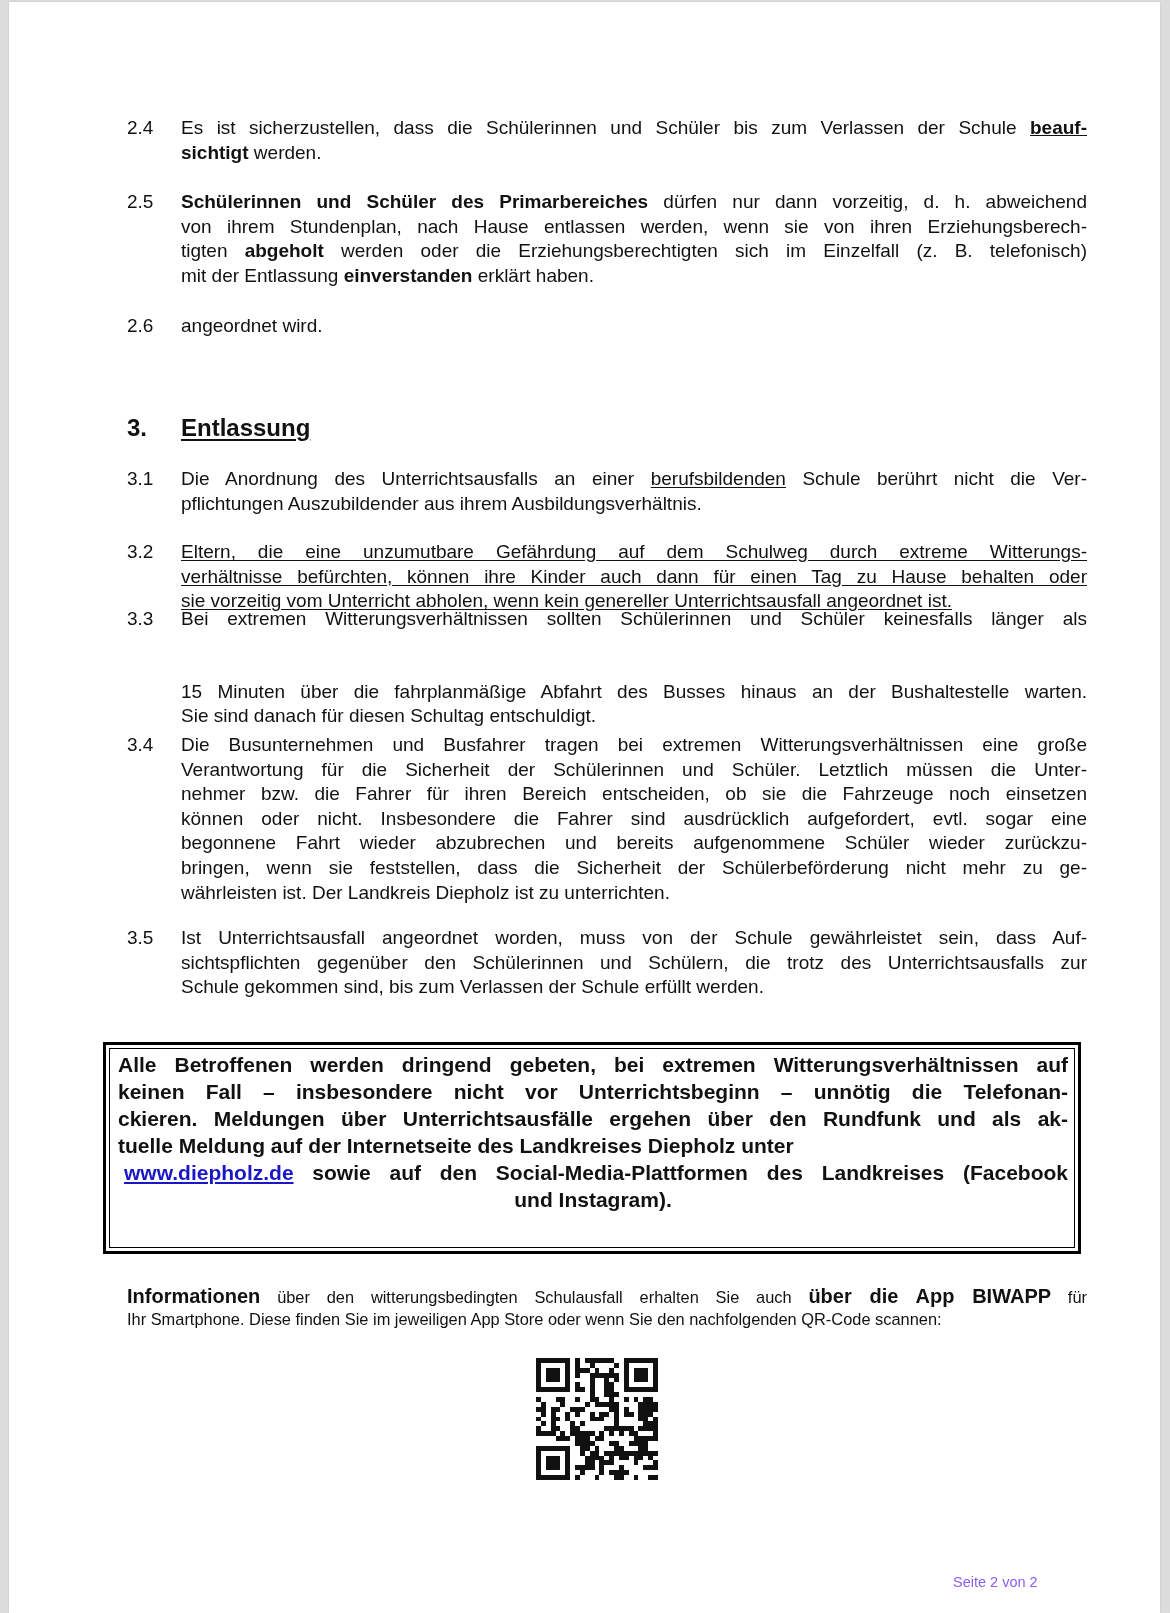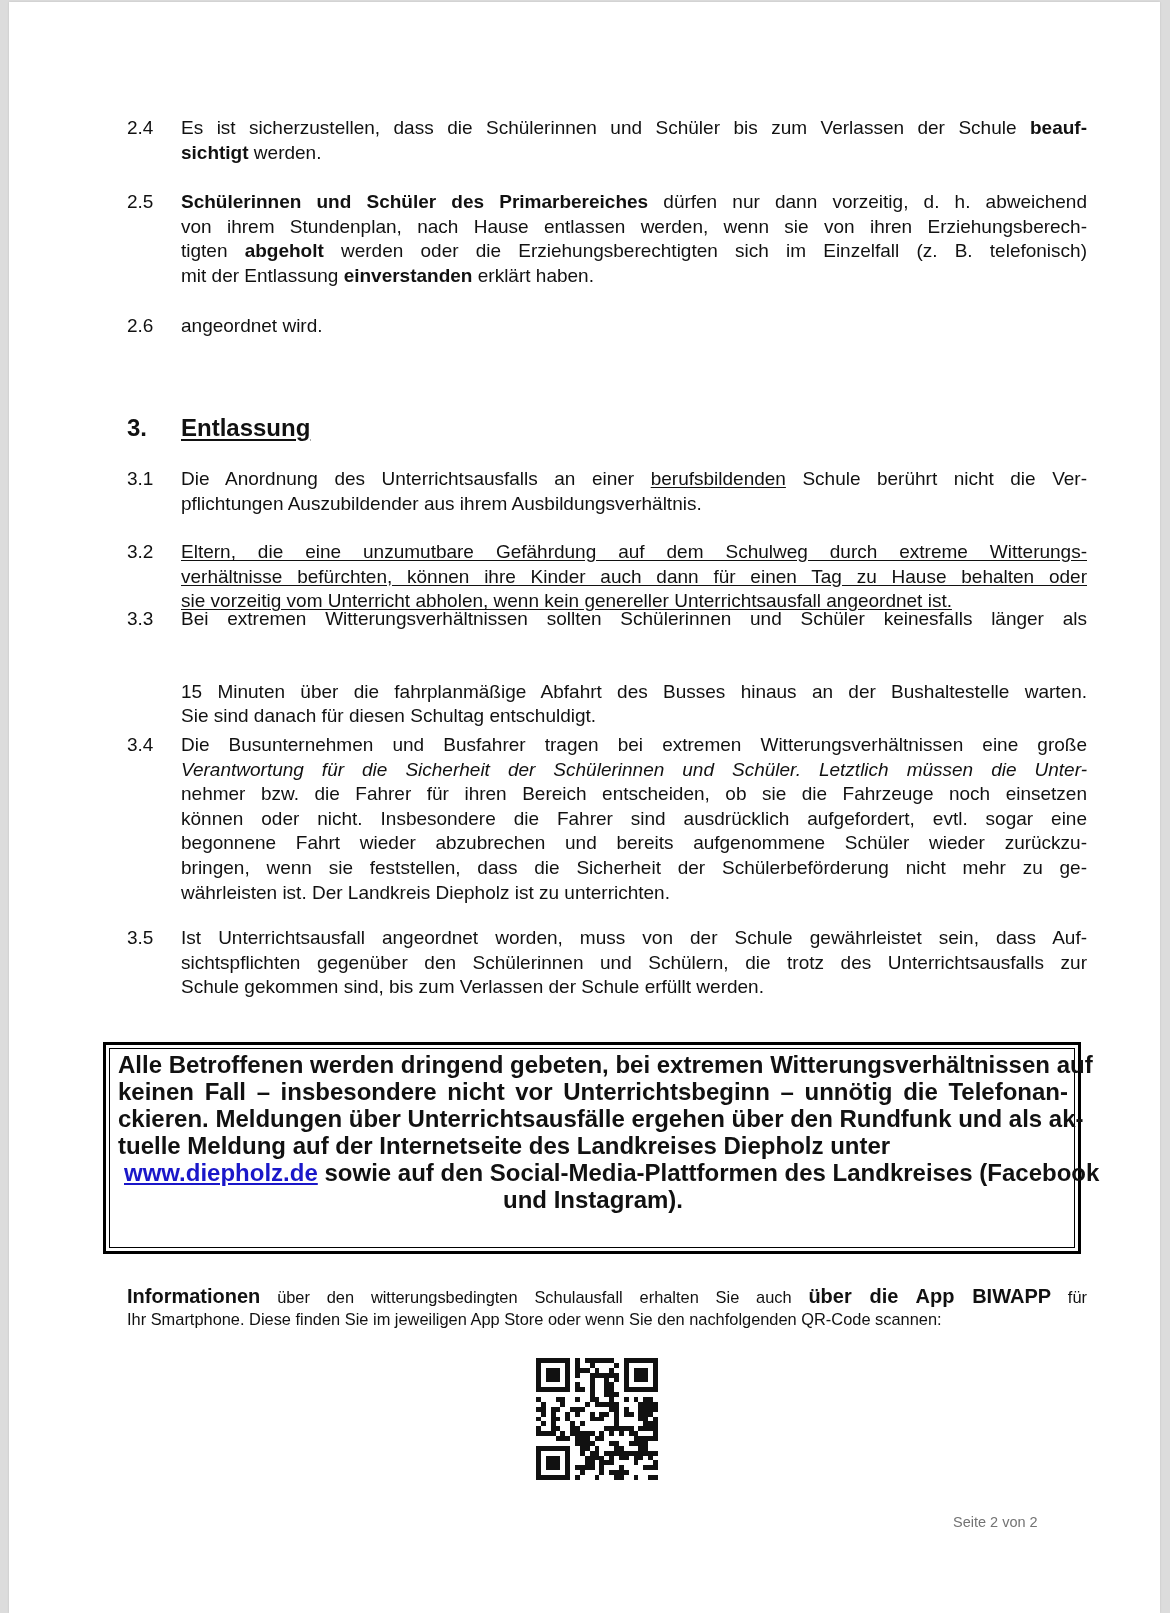--- a/index.html
+++ b/index.html
@@ -66,21 +66,21 @@
     width: 978px; height: 212px;
     border: 3px solid #000;
     box-sizing: border-box;
     padding: 3px;
   }
   .notice-inner {
     border: 1px solid #000;
     width: 100%; height: 100%;
     box-sizing: border-box;
     padding: 2px 6px 0 8px;
-    font-size: 24px;
+    font-size: 21px;
     font-weight: bold;
     line-height: 27px;
   }
   .notice-inner .line { height: 27px; }
   .notice-inner .center { text-align: center; text-align-last: center; }
   .link { color: #1a17c9; text-decoration: underline; }
 
   .info {
     position: absolute;
     left: 118px; top: 1283px;
@@ -91,35 +91,35 @@
   .info .big { font-size: 20px; font-weight: bold; }
   .info .line { height: 23px; }
 
   .qr {
     position: absolute;
     left: 527px; top: 1356px;
     width: 122px; height: 122px;
   }
   .footer {
     position: absolute;
-    left: 944px; top: 1512px;
+    left: 944px; top: 1572px;
     font-size: 14.5px;
-    color: #737373;
+    color: #8b5cf6;
   }
 </style>
 </head>
 <body>
 
 <div class="page">
 
   <div id="sec2">
       <div class="para" style="top: 114px;">
         <span class="num">2.4</span>
         <div class="body">
-          <span class="line" style="white-space: normal;"><span class="" style="white-space: normal;">Es ist sicherzustellen, dass die Schülerinnen und Schüler bis zum Verlassen der Schule </span><span class="b" style="white-space: normal;">beauf-</span></span>
+          <span class="line" style="white-space: normal;"><span class="" style="white-space: normal;">Es ist sicherzustellen, dass die Schülerinnen und Schüler bis zum Verlassen der Schule </span><span class="b" style="white-space: normal; text-decoration: underline;">beauf-</span></span>
           <span class="line last" style="white-space: normal;"><span class="b" style="white-space: normal;">sichtigt</span><span class="" style="white-space: normal;"> werden.</span></span>
         </div>
       </div>
       <div class="para" style="top: 188px;">
         <span class="num">2.5</span>
         <div class="body">
           <span class="line" style="white-space: normal;"><span class="b" style="white-space: normal;">Schülerinnen und Schüler des Primarbereiches</span><span class="" style="white-space: normal;"> dürfen nur dann vorzeitig, d. h. abweichend</span></span>
           <span class="line" style="white-space: normal;"><span class="" style="white-space: normal;">von ihrem Stundenplan, nach Hause entlassen werden, wenn sie von ihren Erziehungsberech-</span></span>
           <span class="line" style="white-space: normal;"><span class="" style="white-space: normal;">tigten </span><span class="b" style="white-space: normal;">abgeholt</span><span class="" style="white-space: normal;"> werden oder die Erziehungsberechtigten sich im Einzelfall (z. B. telefonisch)</span></span>
           <span class="line last" style="white-space: normal;"><span class="" style="white-space: normal;">mit der Entlassung </span><span class="b" style="white-space: normal;">einverstanden</span><span class="" style="white-space: normal;"> erklärt haben.</span></span>
@@ -159,21 +159,21 @@
         <div class="body">
           <span class="line" style="white-space: normal;"><span class="" style="white-space: normal;">Bei extremen Witterungsverhältnissen sollten Schülerinnen und Schüler keinesfalls länger als</span></span>
           <span class="line" style="white-space: normal; margin-top: 48px;"><span class="" style="white-space: normal;">15 Minuten über die fahrplanmäßige Abfahrt des Busses hinaus an der Bushaltestelle warten.</span></span>
           <span class="line last" style="white-space: normal;"><span class="" style="white-space: normal;">Sie sind danach für diesen Schultag entschuldigt.</span></span>
         </div>
       </div>
       <div class="para" style="top: 731px;">
         <span class="num">3.4</span>
         <div class="body">
           <span class="line" style="white-space: normal;"><span class="" style="white-space: normal;">Die Busunternehmen und Busfahrer tragen bei extremen Witterungsverhältnissen eine große</span></span>
-          <span class="line" style="white-space: normal; font-style: italic;"><span class="" style="white-space: normal;">Verantwortung für die Sicherheit der Schülerinnen und Schüler. Letztlich müssen die Unter-</span></span>
+          <span class="line" style="white-space: normal;"><span class="" style="white-space: normal;">Verantwortung für die Sicherheit der Schülerinnen und Schüler. Letztlich müssen die Unter-</span></span>
           <span class="line" style="white-space: normal;"><span class="" style="white-space: normal;">nehmer bzw. die Fahrer für ihren Bereich entscheiden, ob sie die Fahrzeuge noch einsetzen</span></span>
           <span class="line" style="white-space: normal;"><span class="" style="white-space: normal;">können oder nicht. Insbesondere die Fahrer sind ausdrücklich aufgefordert, evtl. sogar eine</span></span>
           <span class="line" style="white-space: normal;"><span class="" style="white-space: normal;">begonnene Fahrt wieder abzubrechen und bereits aufgenommene Schüler wieder zurückzu-</span></span>
           <span class="line" style="white-space: normal;"><span class="" style="white-space: normal;">bringen, wenn sie feststellen, dass die Sicherheit der Schülerbeförderung nicht mehr zu ge-</span></span>
           <span class="line last" style="white-space: normal;"><span class="" style="white-space: normal;">währleisten ist. Der Landkreis Diepholz ist zu unterrichten.</span></span>
         </div>
       </div>
       <div class="para" style="top: 924px;">
         <span class="num">3.5</span>
         <div class="body">

